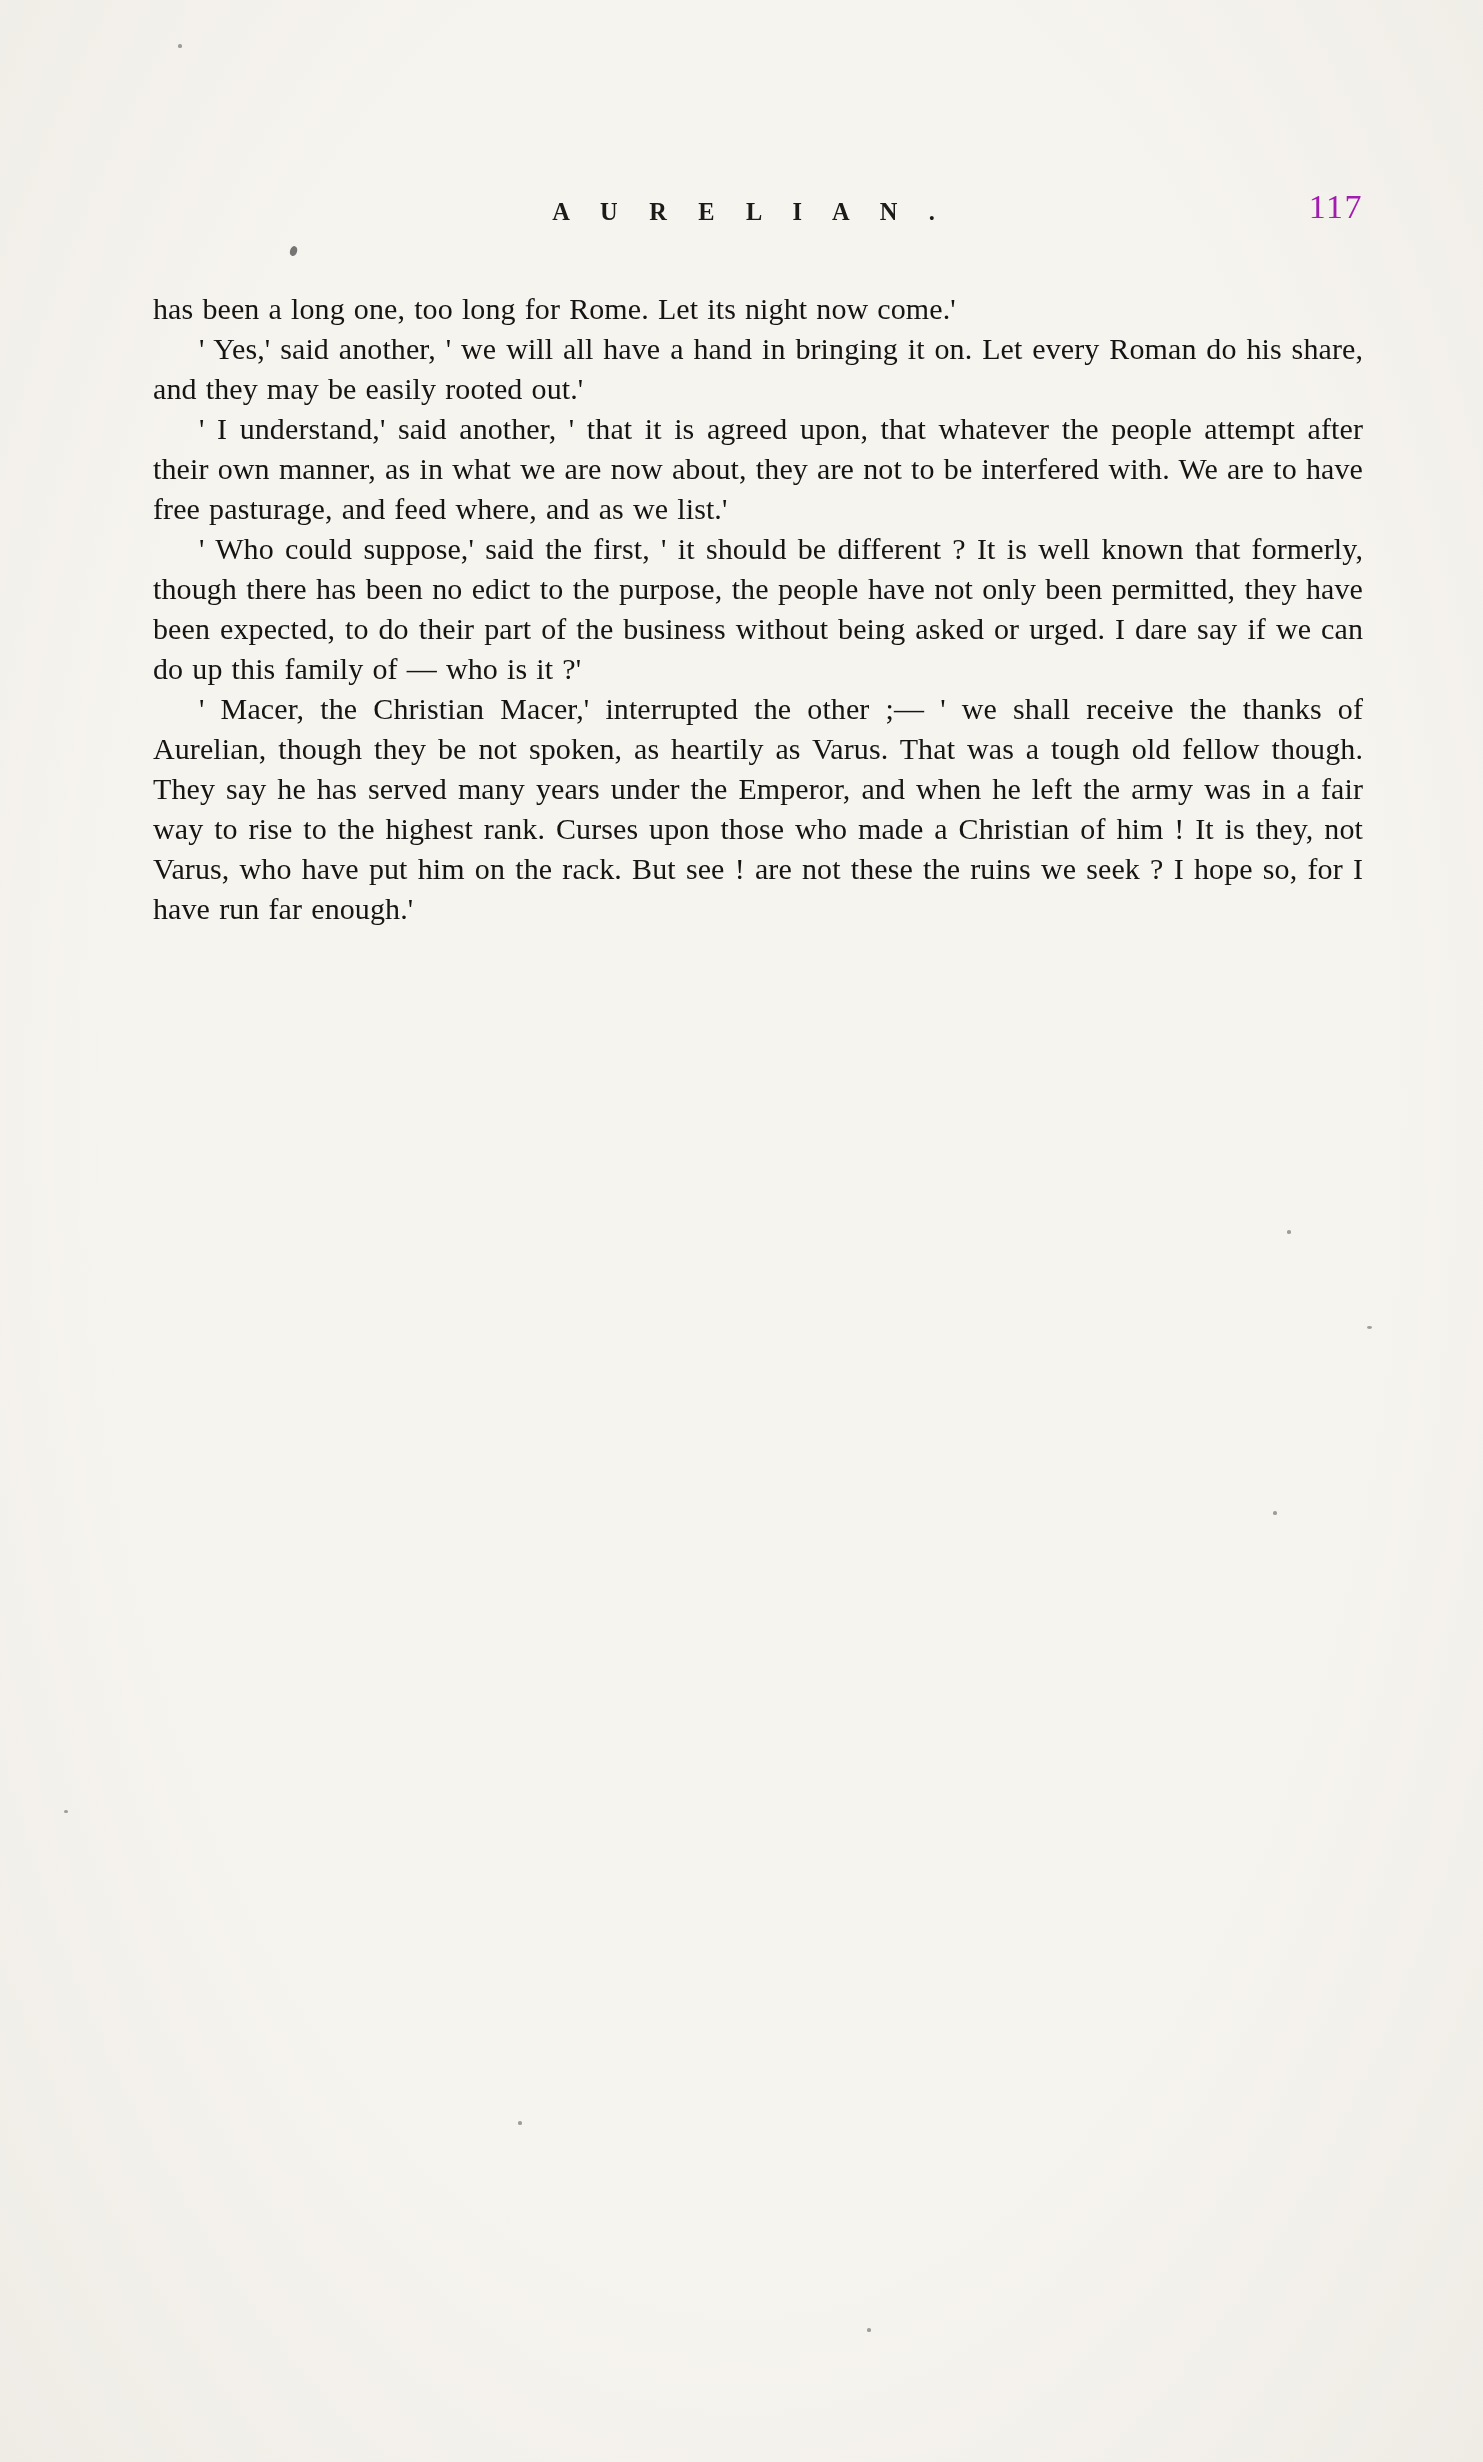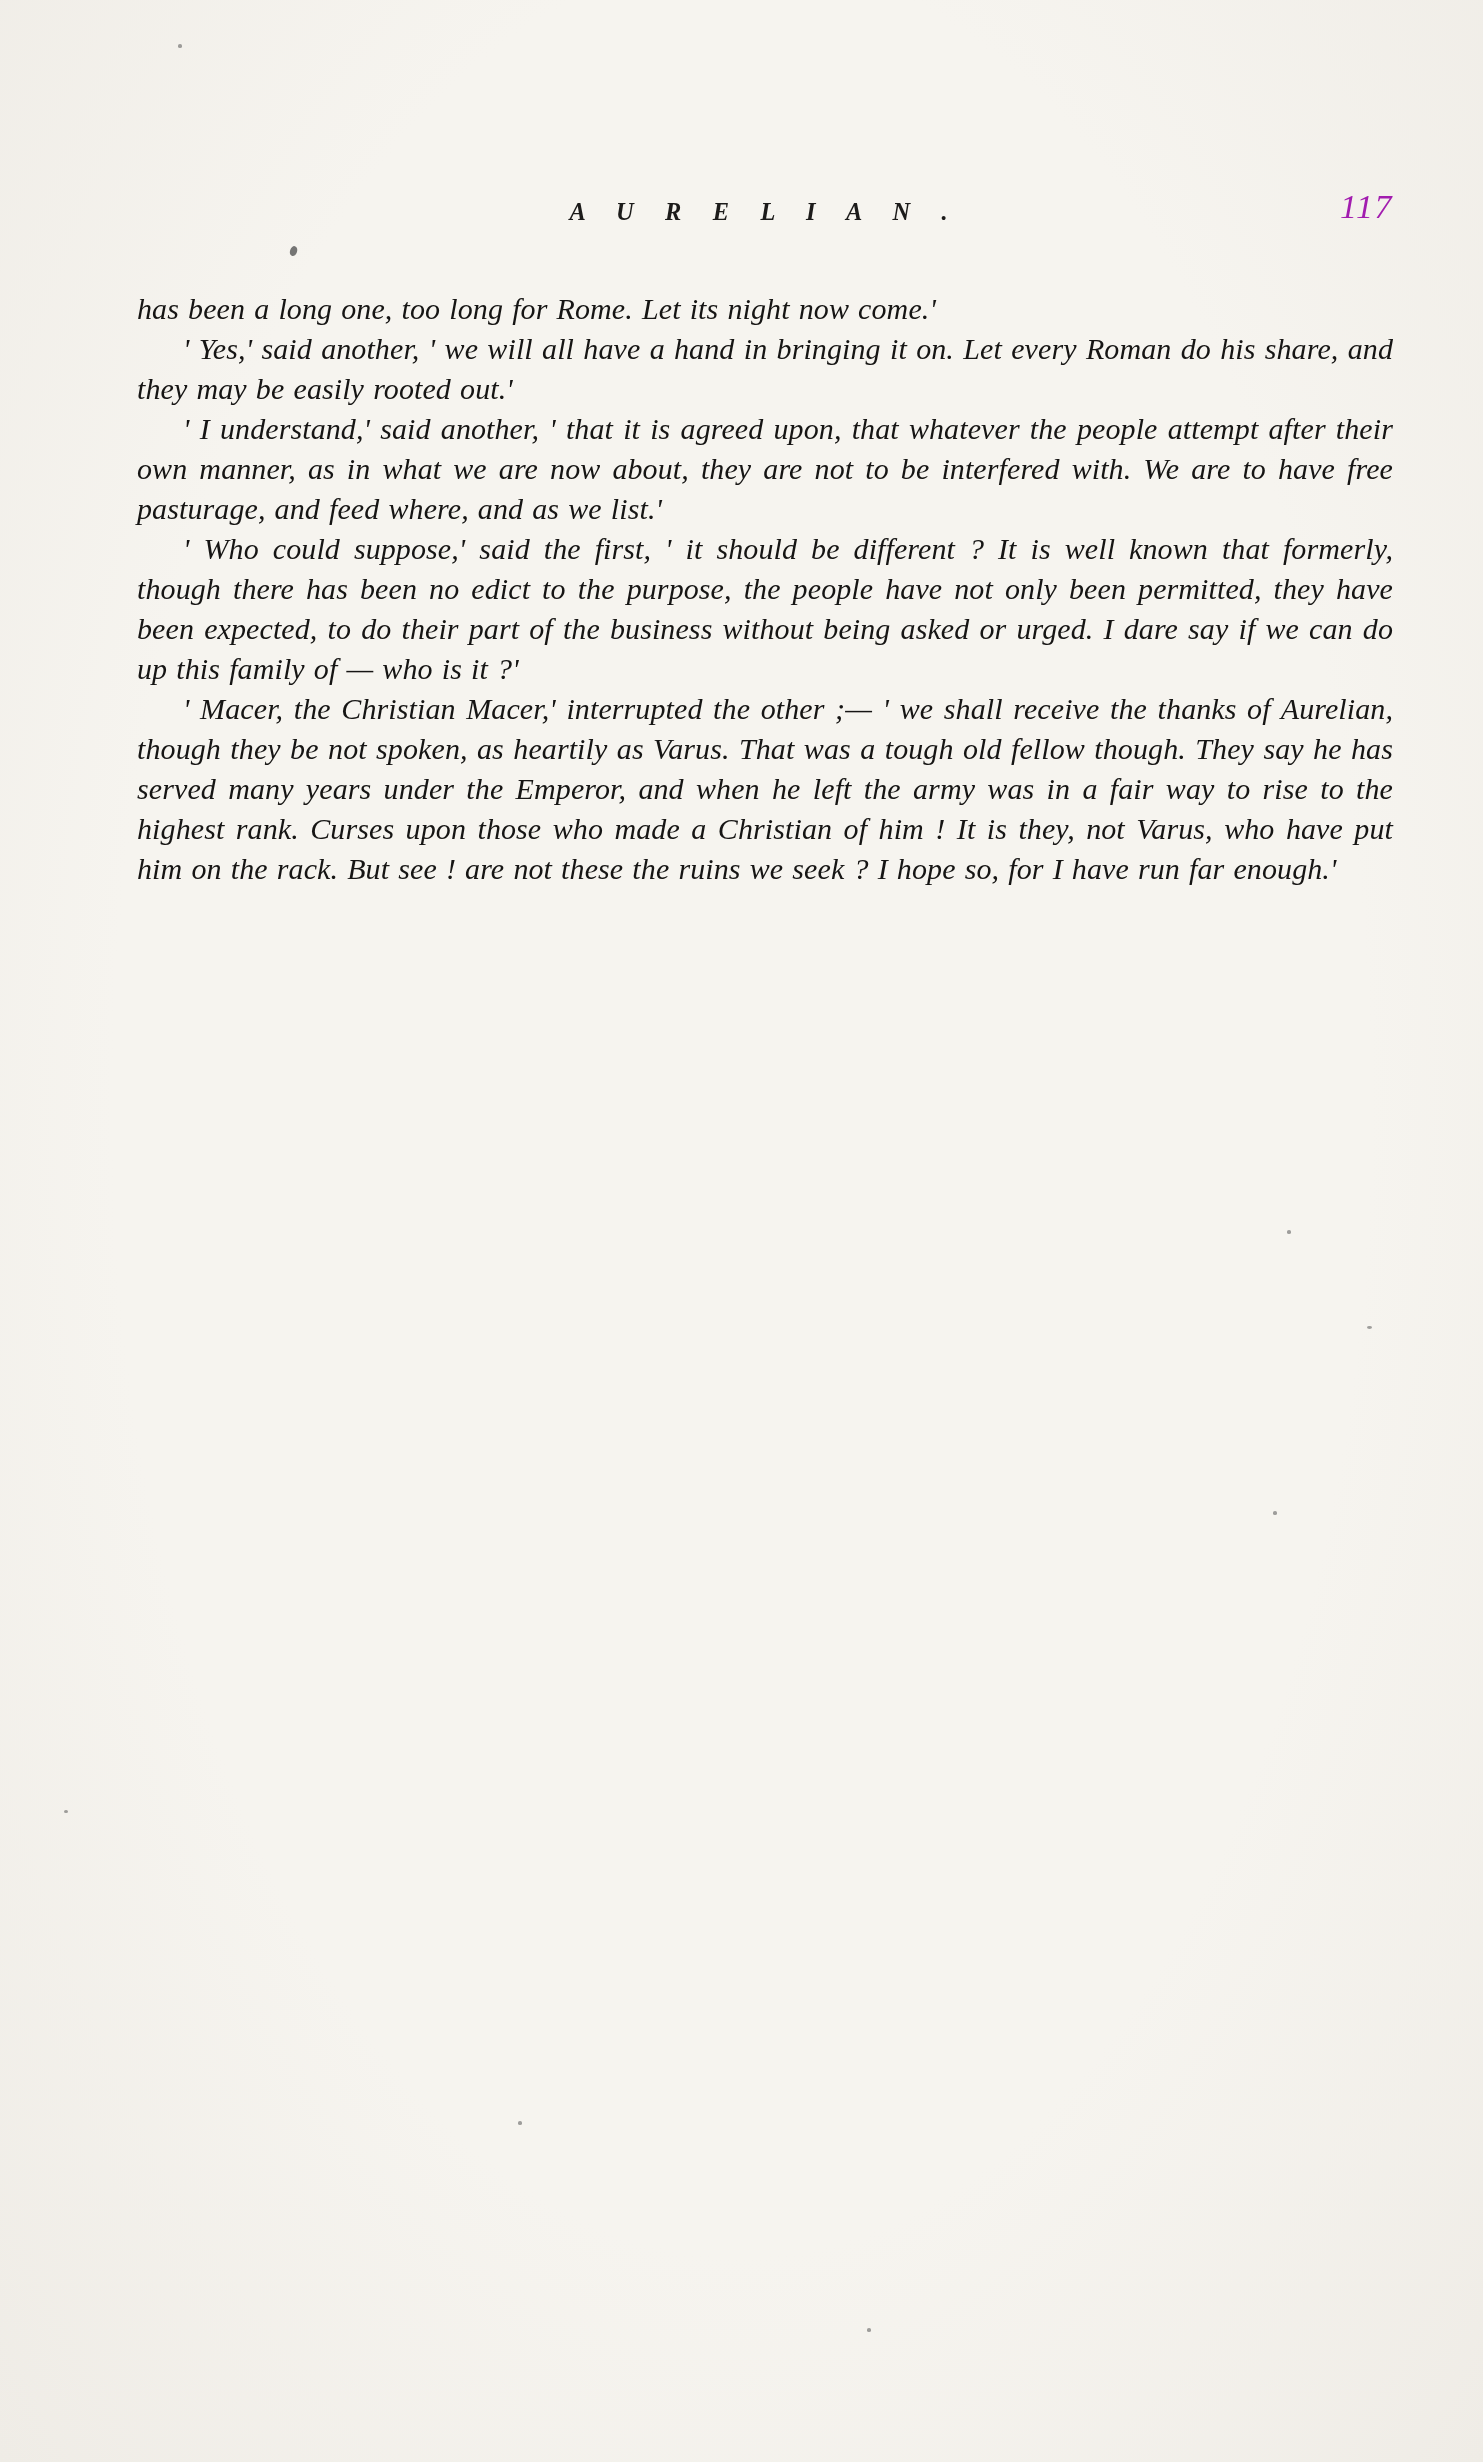--- a/index.html
+++ b/index.html
@@ -14,23 +14,22 @@
     overflow: hidden;
     font-family: "Liberation Serif", "DejaVu Serif", serif;
     color: #161514;
     
     background:
       radial-gradient(ellipse at 50% 45%, #f6f4ef 60%, #efece6 100%);
   }
   .page {
     position: absolute;
     inset: 0;
-    padding: 185px 90px 0 137px; 
+    padding: 185px 120px 0 137px; 
     box-sizing: border-box;
-    font-style: italic;
   }
   .page-header {
     position: relative;
     height: 67px;
     margin-bottom: 37px;
   }
   .running-title {
     position: absolute;
     left: 0;
     right: 0;
@@ -49,20 +48,21 @@
     font-weight: normal;
     letter-spacing: 1.5px;
     color: #a21caf;
   }
   .text-block {
     font-size: 30px;
     line-height: 40px;
     text-align: justify;
     letter-spacing: 0.1px;
     word-spacing: 1.5px;
+    margin-left: 16px;
   }
   .text-block p {
     margin: 0;
     padding: 0;
   }
   .text-block p.indent {
     text-indent: 46px;
   }
   
   .speck {

